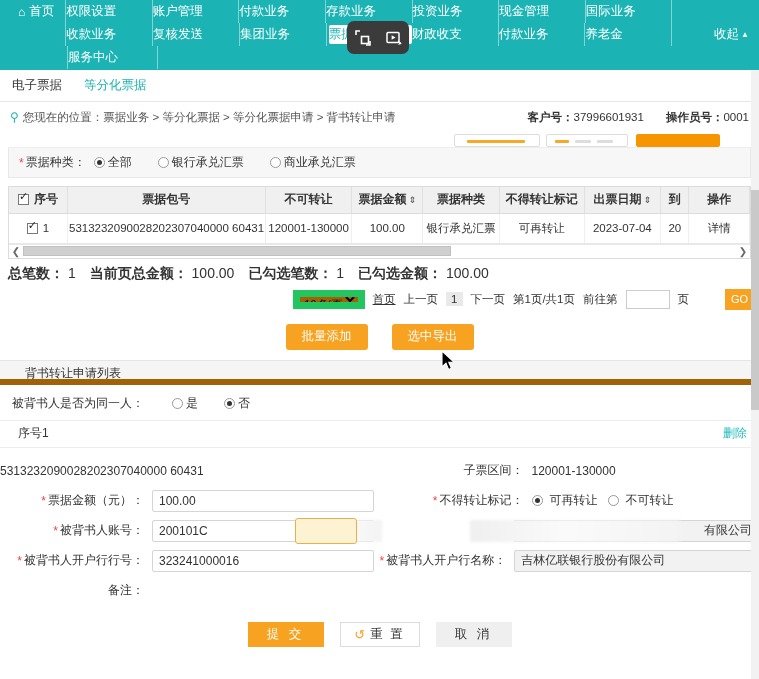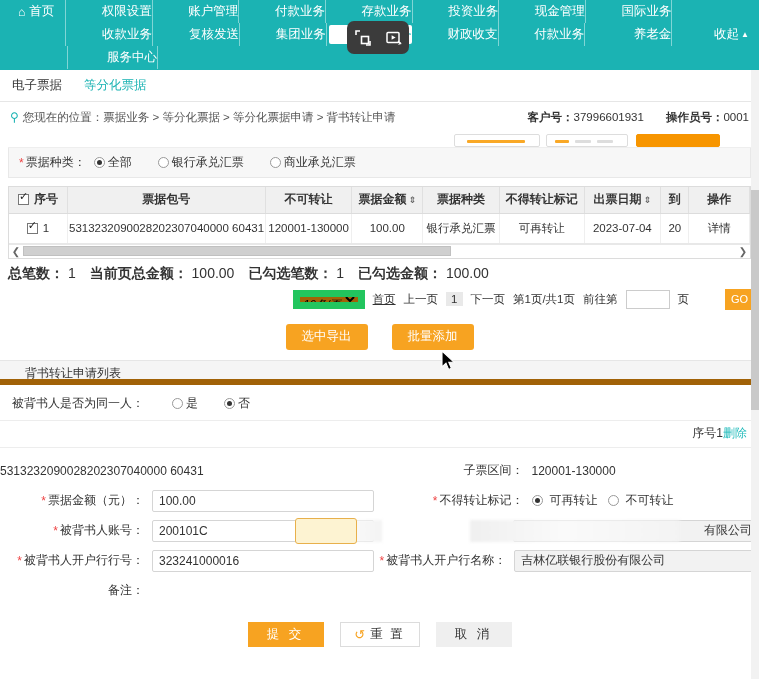--- a/index.html
+++ b/index.html
@@ -13,21 +13,21 @@
 
   
   .topnav {
     background:#1BB3B3; color:#fff; height:70px;
     position:relative; overflow:hidden;
   }
   .nav-row { display:flex; align-items:center; height:23px; }
   .nav-cell {
     font-size:12.5px; color:#fff; white-space:nowrap;
     padding:0 0; height:23px; line-height:23px;
-    display:flex; align-items:center; justify-content:flex-end;
+    display:flex; align-items:center; justify-content:flex-start;
     border-right:1px solid rgba(255,255,255,.45);
     position:relative;
   }
   .nav-cell.home { width:68px; border-right:1px solid rgba(255,255,255,.45); justify-content:flex-start; padding-left:18px; }
   .nav-cell.w1 { width:90px; }
   .nav-cell.noborder { border-right:none; }
   .home-icon { margin-right:4px; font-size:12px; line-height:1; }
   .nav-cell.active-tab {
     background:#fff; color:#1BB3B3; border-right:none;
     border-radius:2px; height:19px; line-height:19px; margin-left:2px;
@@ -177,21 +177,21 @@
     background:#F5F5F5; border-top:1px solid #E6E6E6; border-bottom:6px solid #a16207;
     height:25px; line-height:25px; padding-left:25px; font-size:12px; color:#333;
   }
   .sameperson {
     display:flex; align-items:center; padding:10px 0 8px 12px; font-size:12px;
   }
   .sameperson .flabel { margin-right:28px; }
 
   .item-head {
     border-top:1px solid #EDEDED; border-bottom:1px solid #EDEDED;
-    height:28px; display:flex; align-items:center; justify-content:flex-end;
+    height:28px; display:flex; align-items:center; justify-content:space-between;
     padding:0 12px 0 18px; font-size:12px; color:#333; background:#fff;
   }
 
   
   .form { padding:8px 0 0 0; }
   .frow { display:flex; align-items:center; height:30px; }
   .fcell { display:flex; align-items:center; width:50%; }
   .fc-label {
     width:152px; text-align:right; padding-right:8px;
     font-size:12px; color:#333; white-space:nowrap;
@@ -458,22 +458,22 @@
   <span class="pg-cur">1</span>
   <span class="pg-link">下一页</span>
   <span>第1页/共1页</span>
   <span>前往第</span>
   <input class="pg-input" value="" style="">
   <span>页</span>
   <button class="go-btn">GO</button>
 </div>
 
 <div class="act-row">
+  <button class="btn-orange">批量添加</button>
   <button class="btn-orange">选中导出</button>
-  <button class="btn-orange">批量添加</button>
 </div>
 
 <div class="sect-head">背书转让申请列表</div>
 
 <div class="sameperson">
   <span class="flabel">被背书人是否为同一人：</span>
   <label class="radio-opt">
     <span class="radio"></span>
     <span>是</span>
   </label>

